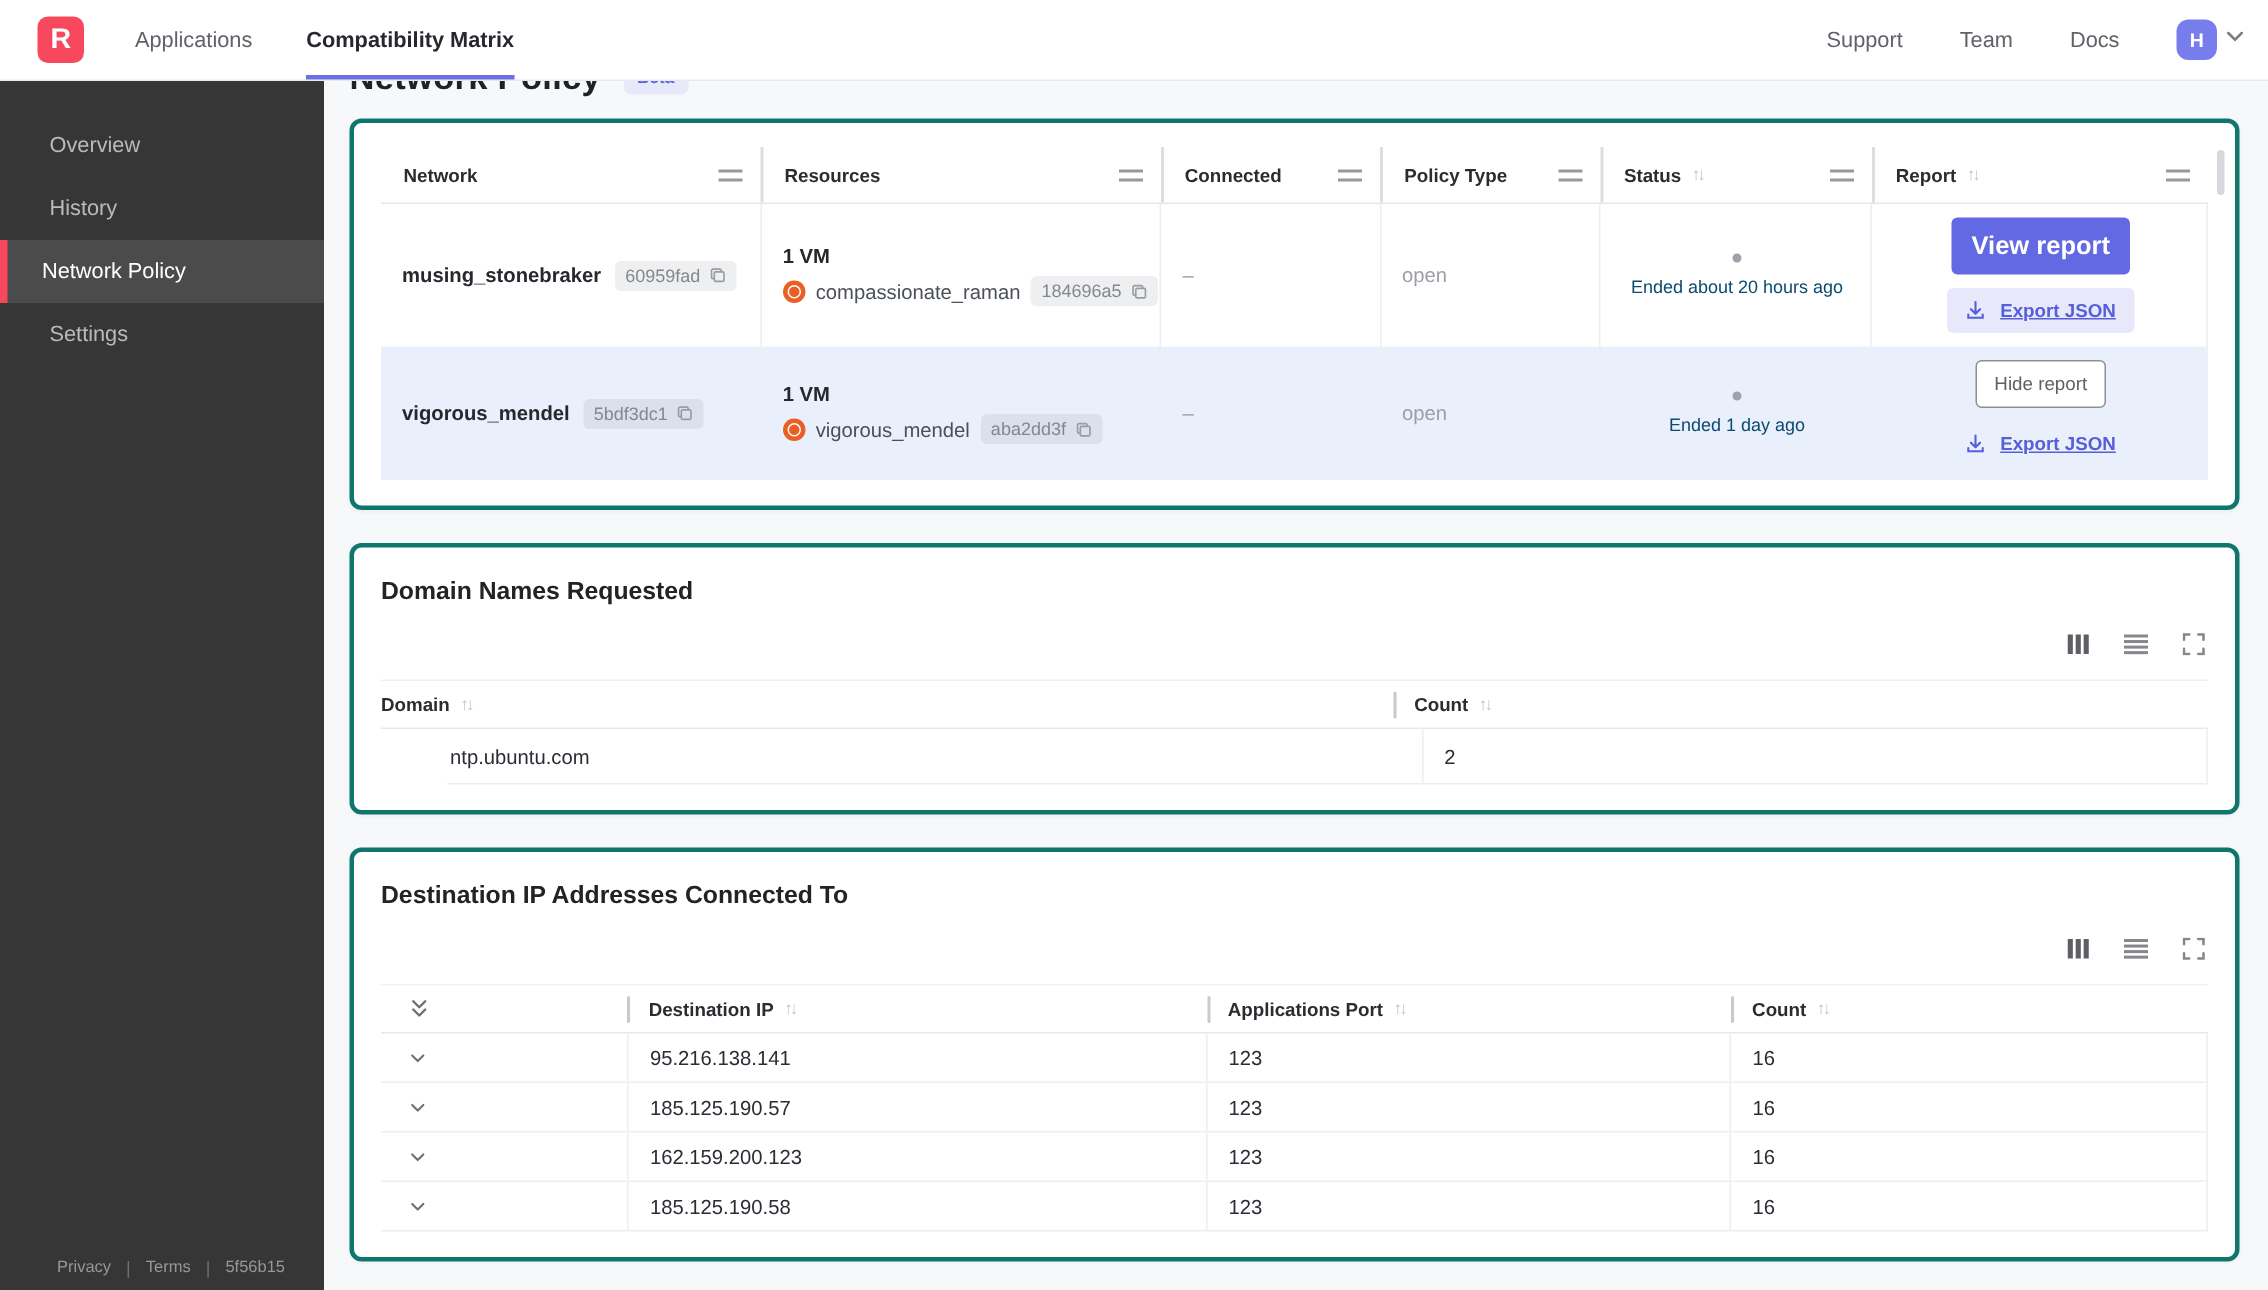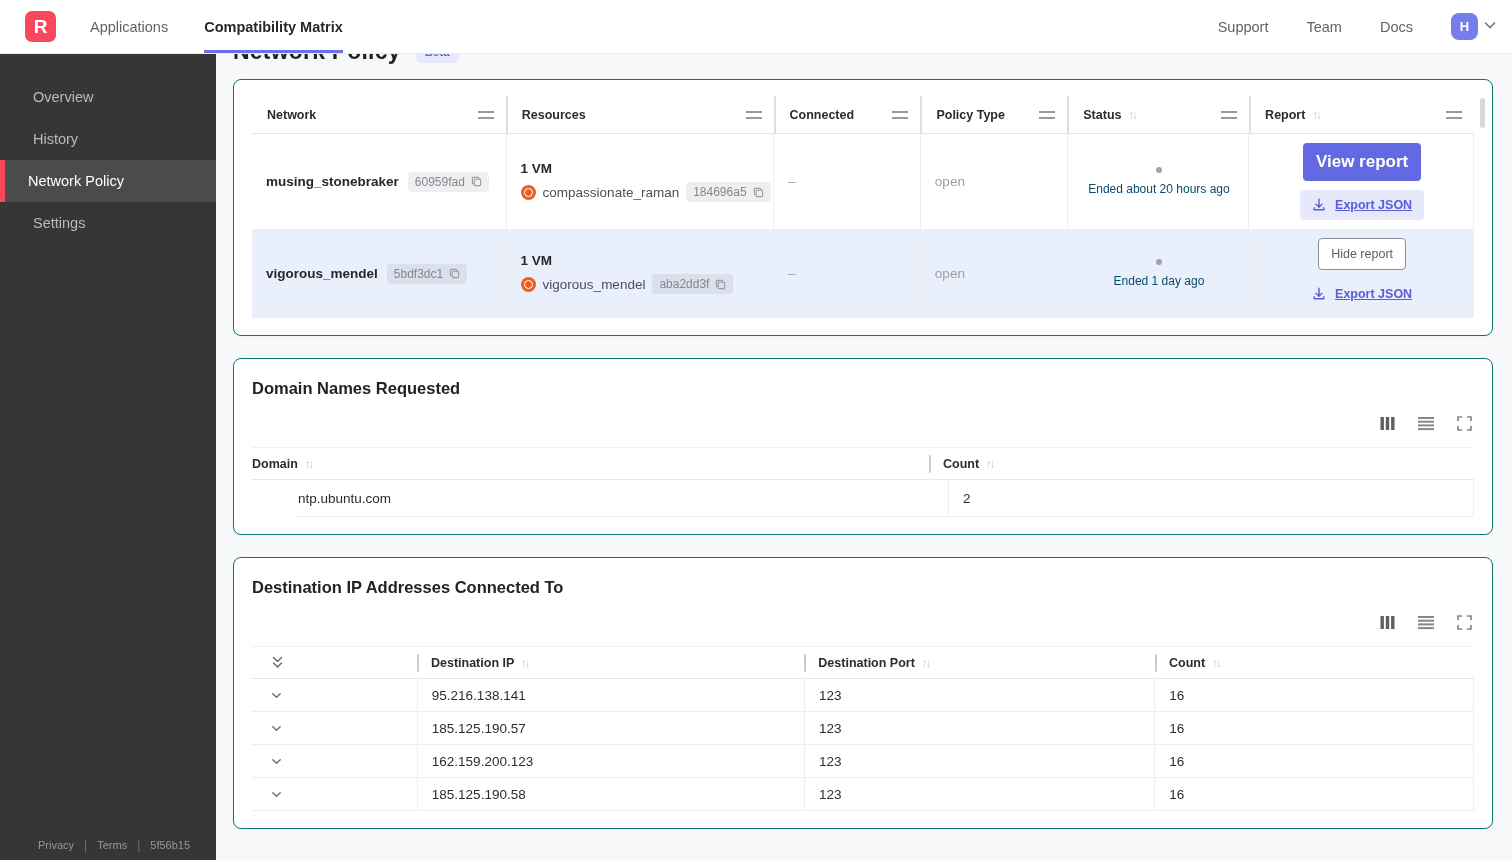--- a/index.html
+++ b/index.html
@@ -63,21 +63,21 @@
   .beta-badge {
     background: #e7e9fb; color: #5b63da; font-size: 11.5px; font-weight: 700;
     padding: 5px 9px; border-radius: 5px;
   }
   .page-desc {
     margin-top: 13px; font-size: 13.5px; color: #4c5158; line-height: 1.65;
     max-width: 885px;
   }
 
   .card {
-    background: #fff; border: 1px solid #0f766e; border-radius: 8px;
+    background: #fff; border: 3px solid #0f766e; border-radius: 8px;
     box-shadow: 0 1px 3px rgba(20,22,26,.04);
     margin-top: 14px; padding: 16px 18px 17px 18px; position: relative;
   }
   .card + .card { margin-top: 22px; }
   .card-title { font-size: 16.5px; font-weight: 700; color: #212327; }
 
   
   .eq-icon {
     width: 16px; height: 8px; margin-left: auto; flex: none;
     border-top: 2px solid #97999e; border-bottom: 2px solid #97999e; cursor: pointer;
@@ -427,21 +427,21 @@
             </svg>
         </span>
       </div>
       <div class="fh">
         <span class="col-sep"></span>
         <span>Destination IP</span>
         <span class="sort-icon">↑↓</span>
       </div>
       <div class="fh">
         <span class="col-sep"></span>
-        <span>Destination Port</span>
+        <span>Applications Port</span>
         <span class="sort-icon">↑↓</span>
       </div>
       <div class="fh">
         <span class="col-sep"></span>
         <span>Count</span>
         <span class="sort-icon">↑↓</span>
       </div>
     </div>
 
     <div class="flat-row dst-grid dst-row">

